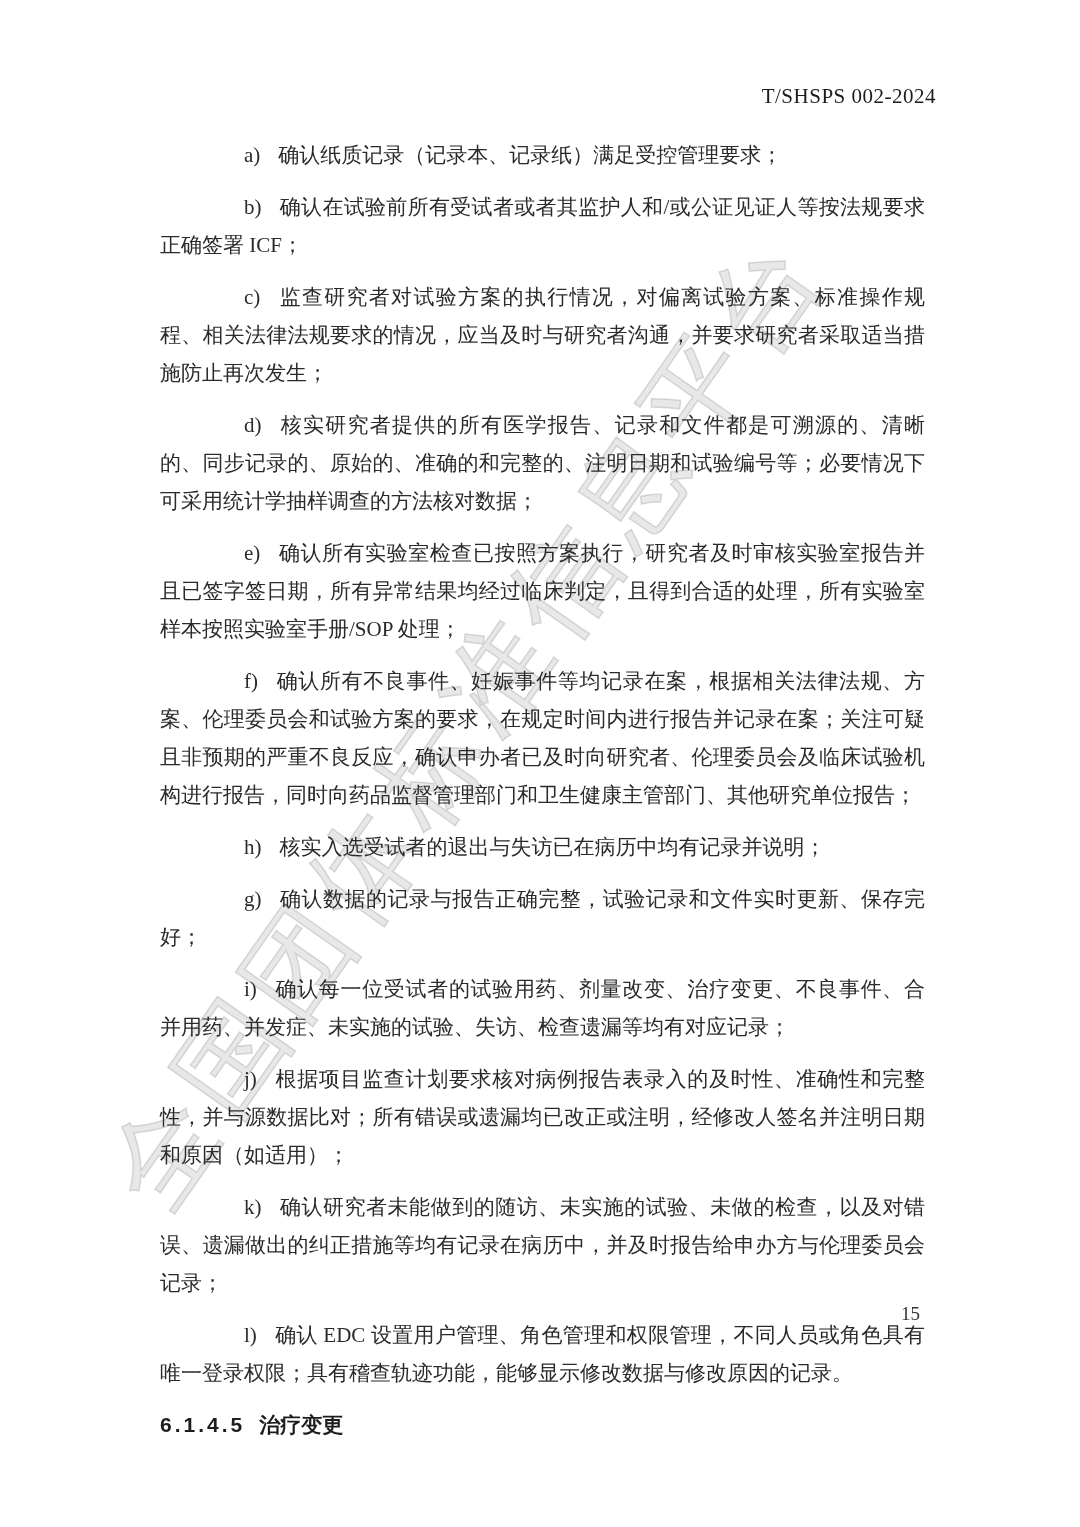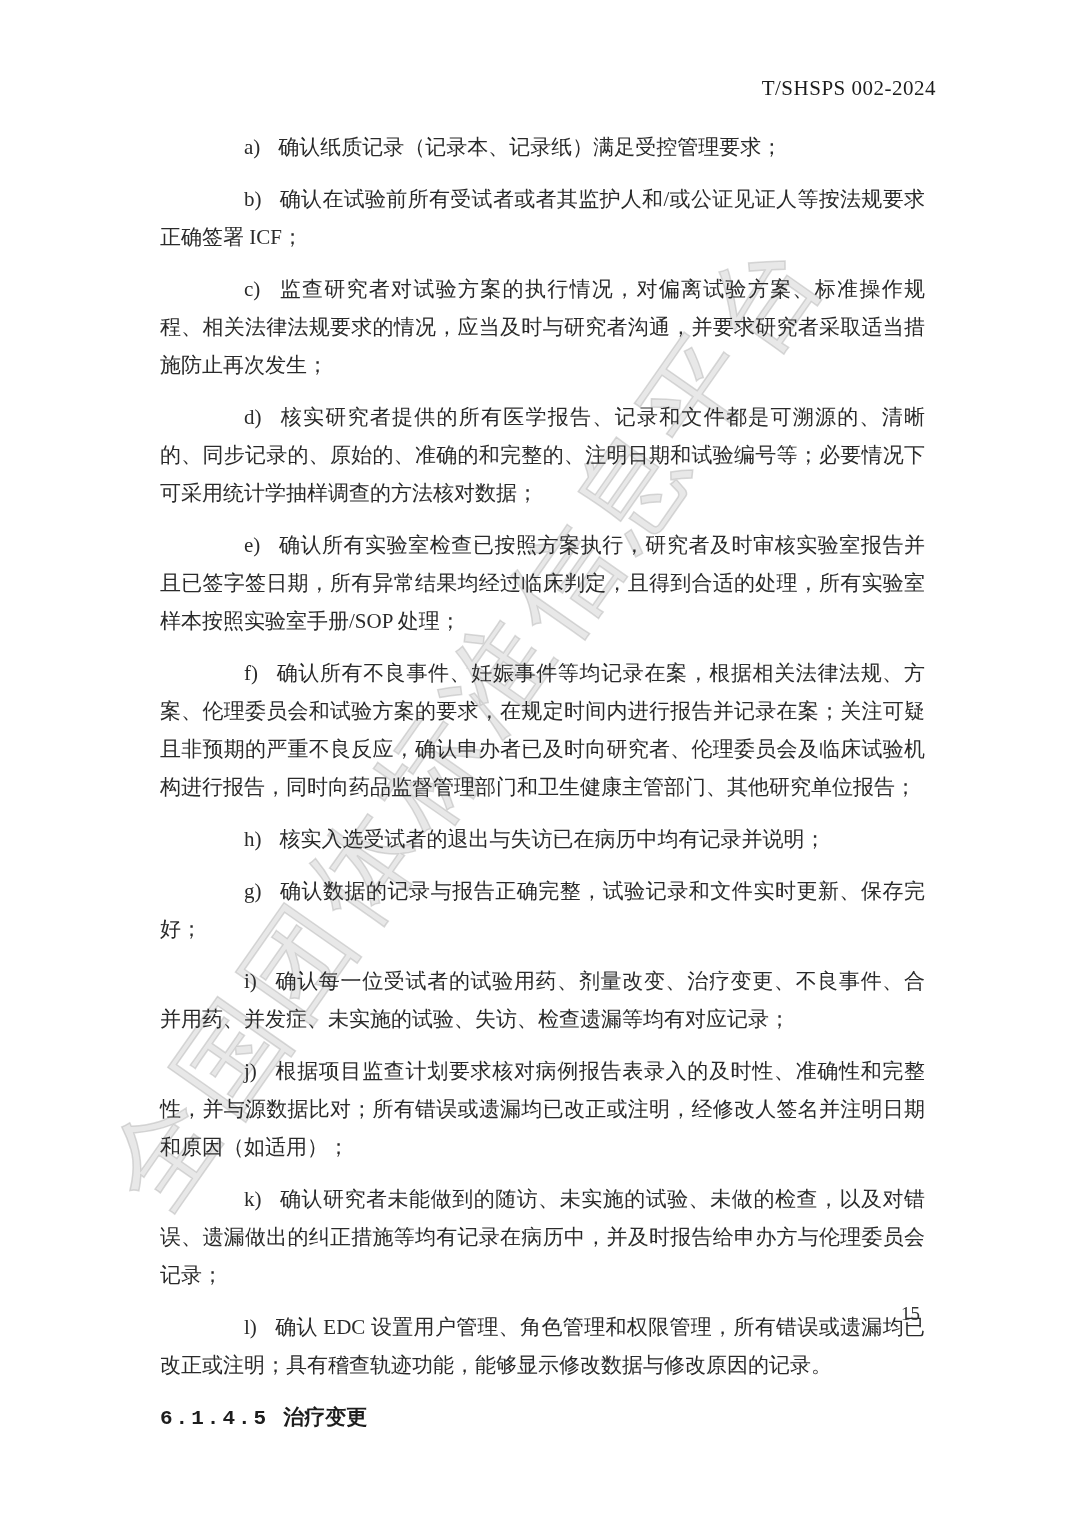--- a/index.html
+++ b/index.html
@@ -24,21 +24,21 @@
     font-weight: 400;
     letter-spacing: 10px;
     color: rgba(214, 214, 214, 0.55);
     -webkit-text-stroke: 1.5px rgba(186, 186, 186, 0.55);
     pointer-events: none;
     user-select: none;
   }
   .content {
     position: absolute;
     left: 160px;
-    top: 76px;
+    top: 84px;
     width: 776px;
   }
   .doc-code {
     margin: 0 0 27px 0;
     text-align: right;
     font-size: 21px;
     letter-spacing: 0.5px;
     color: #1c1c1c;
   }
   p.item {
@@ -51,21 +51,21 @@
   }
   p.item .label { margin-right: 18px; }
   .section-heading {
     margin: 12px 0 0 0;
     font-family: "Liberation Sans", "DejaVu Sans", sans-serif;
     font-size: 21px;
     font-weight: 600;
     line-height: 38px;
     color: #1d1d1d;
   }
-  .section-heading .sec-num { letter-spacing: 3px; margin-right: 14px; font-family: Liberation Mono, monospace; }
+  .section-heading .sec-num { letter-spacing: 3px; margin-right: 14px; }
   .page-number {
     position: absolute;
     top: 1303px;
     right: 160px;
     font-size: 19px;
     color: #333333;
   }
 </style>
 </head>
 <body>
@@ -93,21 +93,21 @@
     <p class="item"><span class="label">h)</span><span>核实入选受试者的退出与失访已在病历中均有记录并说明；</span></p>
 
     <p class="item"><span class="label">g)</span><span>确认数据的记录与报告正确完整，试验记录和文件实时更新、保存完好；</span></p>
 
     <p class="item"><span class="label">i)</span><span>确认每一位受试者的试验用药、剂量改变、治疗变更、不良事件、合并用药、并发症、未实施的试验、失访、检查遗漏等均有对应记录；</span></p>
 
     <p class="item"><span class="label">j)</span><span>根据项目监查计划要求核对病例报告表录入的及时性、准确性和完整性，并与源数据比对；所有错误或遗漏均已改正或注明，经修改人签名并注明日期和原因（如适用）；</span></p>
 
     <p class="item"><span class="label">k)</span><span>确认研究者未能做到的随访、未实施的试验、未做的检查，以及对错误、遗漏做出的纠正措施等均有记录在病历中，并及时报告给申办方与伦理委员会记录；</span></p>
 
-    <p class="item"><span class="label">l)</span><span>确认 EDC 设置用户管理、角色管理和权限管理，所有错误或遗漏均已改正或注明；具有稽查轨迹功能，能够显示修改数据与修改原因的记录。</span></p>
+    <p class="item"><span class="label">l)</span><span>确认 EDC 设置用户管理、角色管理和权限管理，不同人员或角色具有唯一登录权限；具有稽查轨迹功能，能够显示修改数据与修改原因的记录。</span></p>
 
     <p class="section-heading"><span class="sec-num">6.1.4.5</span><span>治疗变更</span></p>
 
   </div>
 
   <div class="page-number">15</div>
 
 </div>
 
 </body></html>

